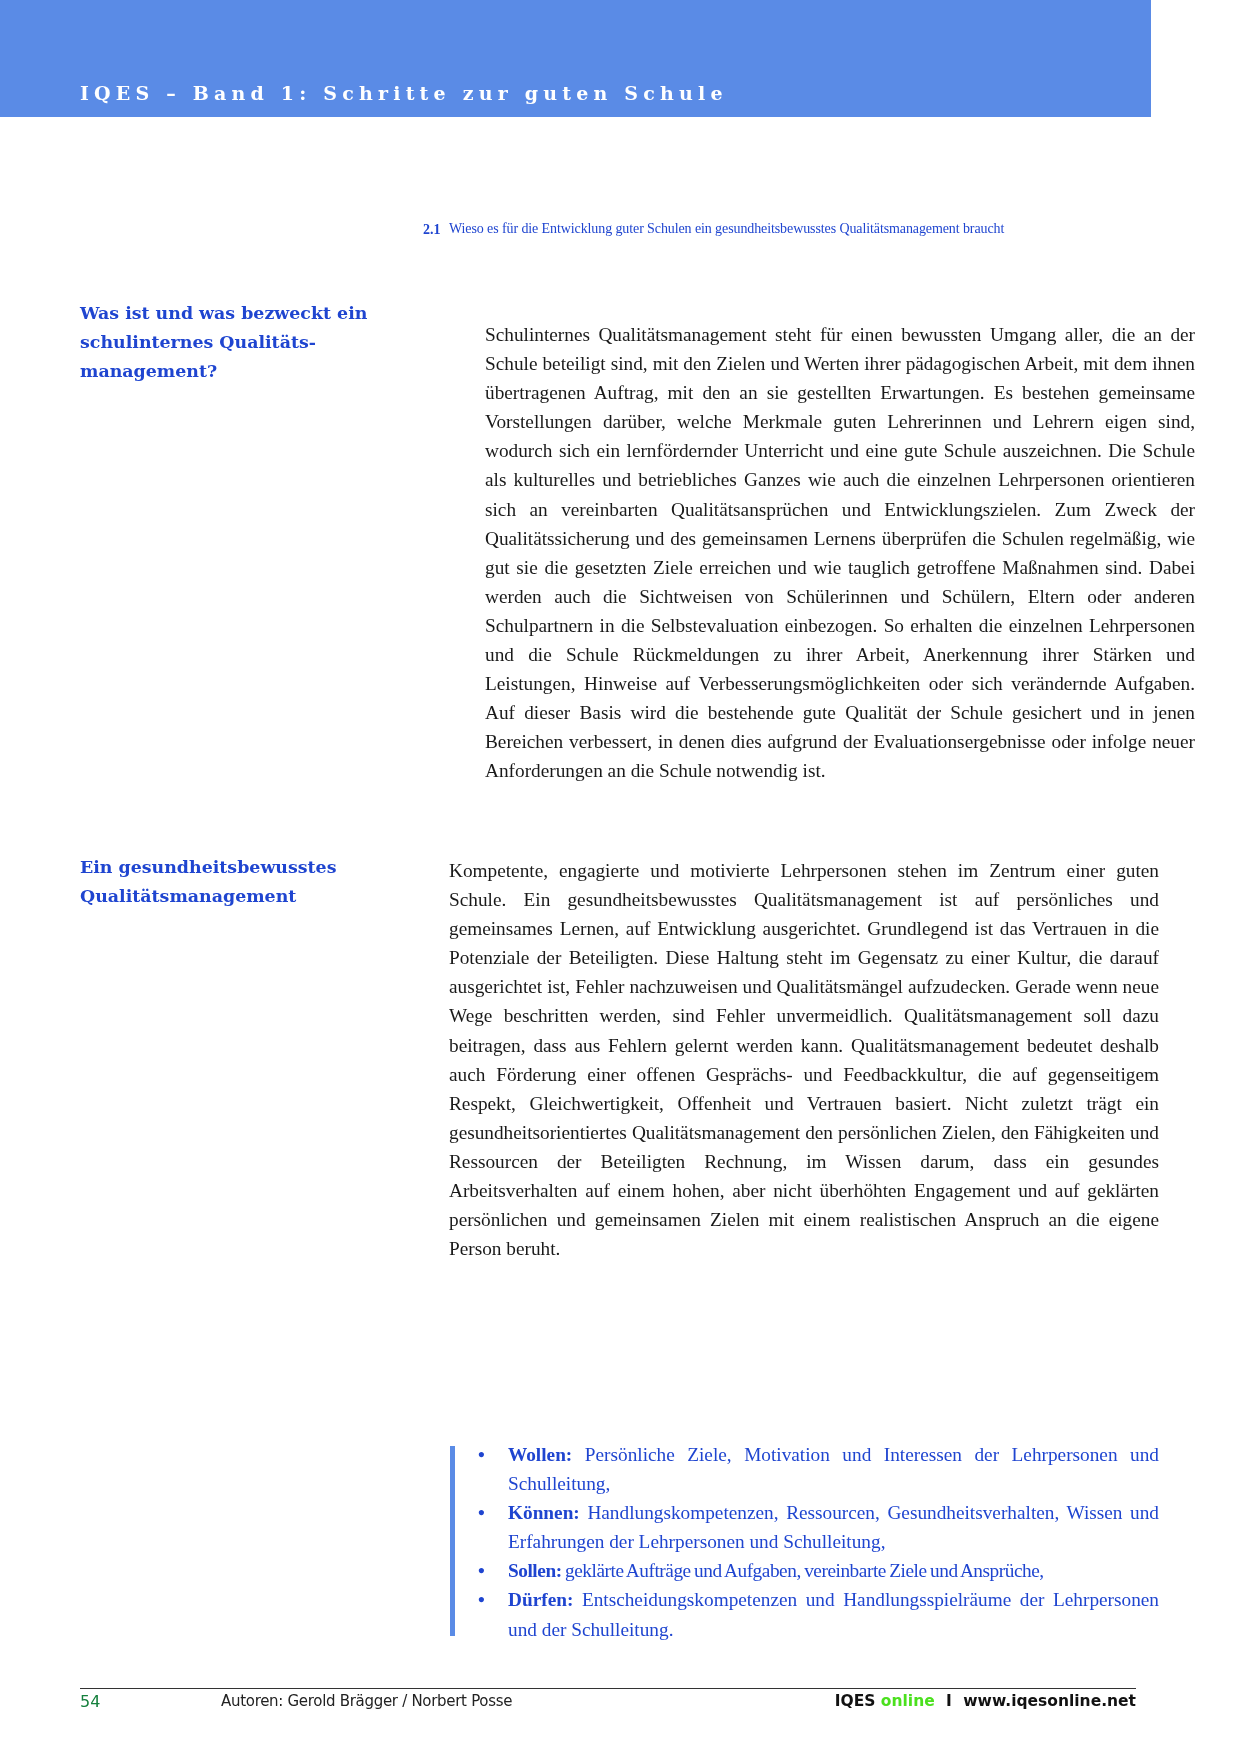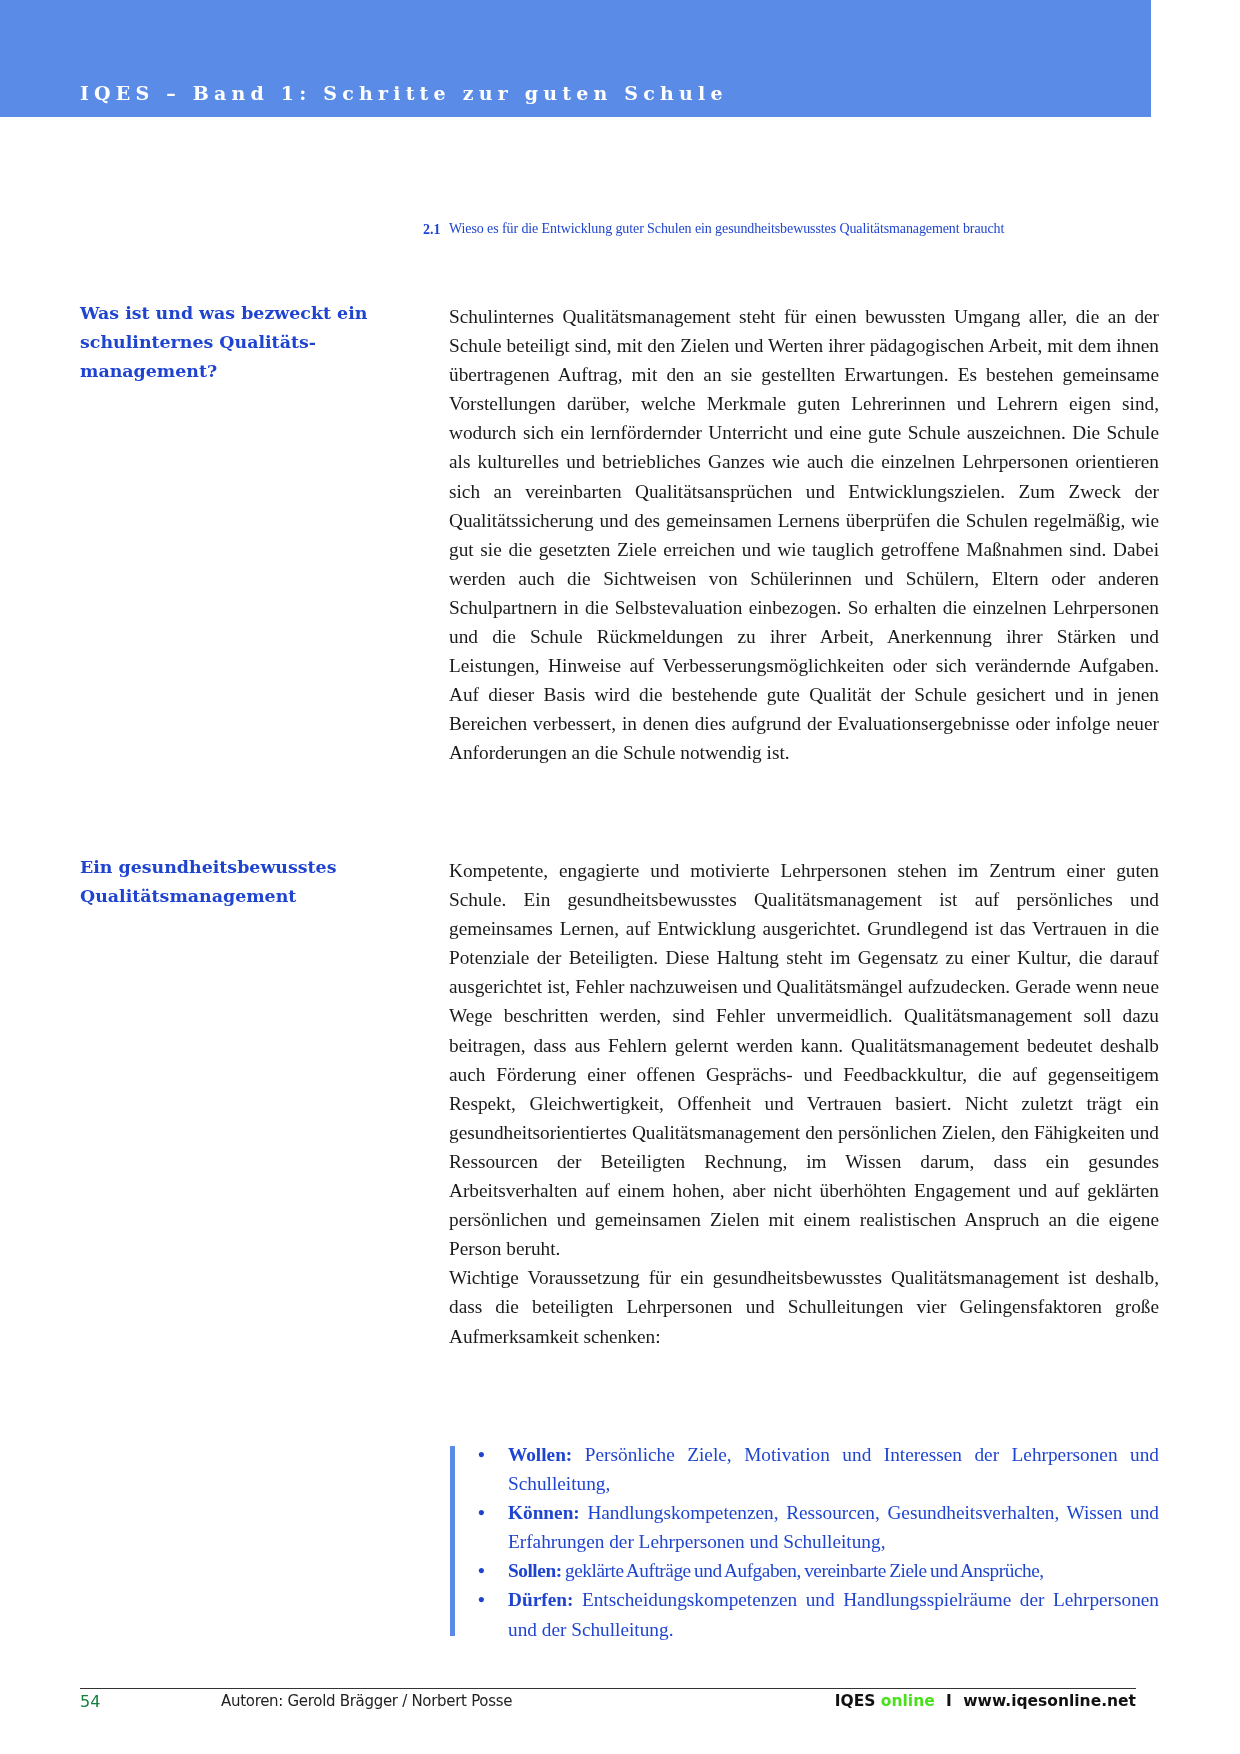--- a/index.html
+++ b/index.html
@@ -49,29 +49,28 @@
 
 <div class="header-bar">
   <div class="header-title">IQES – Band 1: Schritte zur guten Schule</div>
 </div>
 
 <div class="section-num blue">2.1</div>
 <div class="section-title blue">Wieso es für die Entwicklung guter Schulen ein gesundheitsbewusstes Qualitätsmanagement braucht</div>
 
 <div class="margin-head blue" style="top:299px;">Was ist und was bezweckt ein schulinternes Qualitäts­management?</div>
 
-<div class="body-text" style="top:302px;">
+<div class="body-text" style="top:320px;margin-left:36px;">
   <p>Schulinternes Qualitätsmanagement steht für einen bewussten Umgang aller, die an der Schule beteiligt sind, mit den Zielen und Werten ihrer pädagogischen Arbeit, mit dem ihnen übertragenen Auftrag, mit den an sie gestellten Erwartungen. Es bestehen gemeinsame Vorstellungen darüber, welche Merkmale guten Lehrerinnen und Lehrern eigen sind, wodurch sich ein lernfördernder Unterricht und eine gute Schule auszeichnen. Die Schule als kulturelles und betriebliches Ganzes wie auch die einzelnen Lehrpersonen orientieren sich an vereinbarten Qualitätsansprüchen und Entwicklungszielen. Zum Zweck der Qualitätssicherung und des gemeinsamen Lernens überprüfen die Schulen regelmäßig, wie gut sie die gesetzten Ziele erreichen und wie tauglich getroffene Maßnahmen sind. Dabei werden auch die Sichtweisen von Schülerinnen und Schülern, Eltern oder anderen Schulpartnern in die Selbstevaluation einbezogen. So erhalten die einzelnen Lehrpersonen und die Schule Rückmeldungen zu ihrer Arbeit, Anerkennung ihrer Stärken und Leistungen, Hinweise auf Verbesserungsmöglichkeiten oder sich verändernde Aufgaben. Auf dieser Basis wird die bestehende gute Qualität der Schule gesichert und in jenen Bereichen verbessert, in denen dies aufgrund der Evaluationsergebnisse oder infolge neuer Anforderungen an die Schule notwendig ist.</p>
 </div>
 
 <div class="margin-head blue" style="top:853px;">Ein gesundheitsbewusstes Qualitätsmanagement</div>
 
 <div class="body-text" style="top:856px;">
   <p>Kompetente, engagierte und motivierte Lehrpersonen stehen im Zentrum einer guten Schule. Ein gesundheitsbewusstes Qualitätsmanagement ist auf persönliches und gemeinsames Lernen, auf Entwicklung ausgerichtet. Grundlegend ist das Vertrauen in die Potenziale der Beteiligten. Diese Haltung steht im Gegensatz zu einer Kultur, die darauf ausgerichtet ist, Fehler nachzuweisen und Qualitätsmängel aufzudecken. Gerade wenn neue Wege beschritten werden, sind Fehler unvermeidlich. Qualitätsmanagement soll dazu beitragen, dass aus Fehlern gelernt werden kann. Qualitätsmanagement bedeutet deshalb auch Förderung einer offenen Gesprächs- und Feedbackkultur, die auf gegenseitigem Respekt, Gleichwertigkeit, Offenheit und Vertrauen basiert. Nicht zuletzt trägt ein gesundheitsorientiertes Qualitätsmanagement den persönlichen Zielen, den Fähigkeiten und Ressourcen der Beteiligten Rechnung, im Wissen darum, dass ein gesundes Arbeitsverhalten auf einem hohen, aber nicht überhöhten Engagement und auf geklärten persönlichen und gemeinsamen Zielen mit einem realistischen Anspruch an die eigene Person beruht.</p>
-  <p style="text-align:justify;">Wichtige Voraussetzung für ein gesundheitsbewusstes Qualitätsmanagement ist deshalb, dass die beteiligten Lehrpersonen und Schulleitungen vier Gelingensfaktoren große Aufmerksamkeit schenken:</p>
 </div>
 
 <div class="list-rule"></div>
 <ul class="bullet-list">
   <li>
     <span class="bullet-dot">•</span>
     <span class="bullet-term">Wollen:</span>
     <span>Persönliche Ziele, Motivation und Interessen der Lehrpersonen und Schulleitung,</span>
   </li>
   <li>

